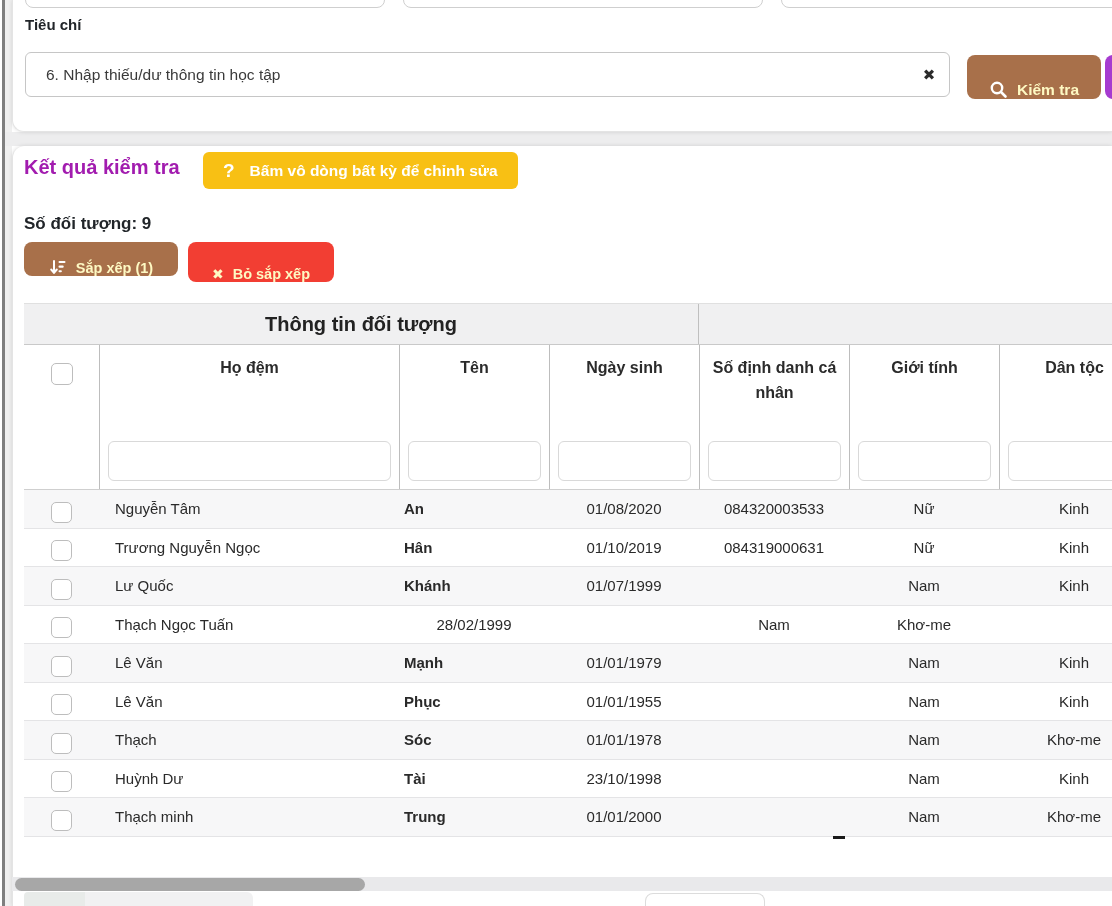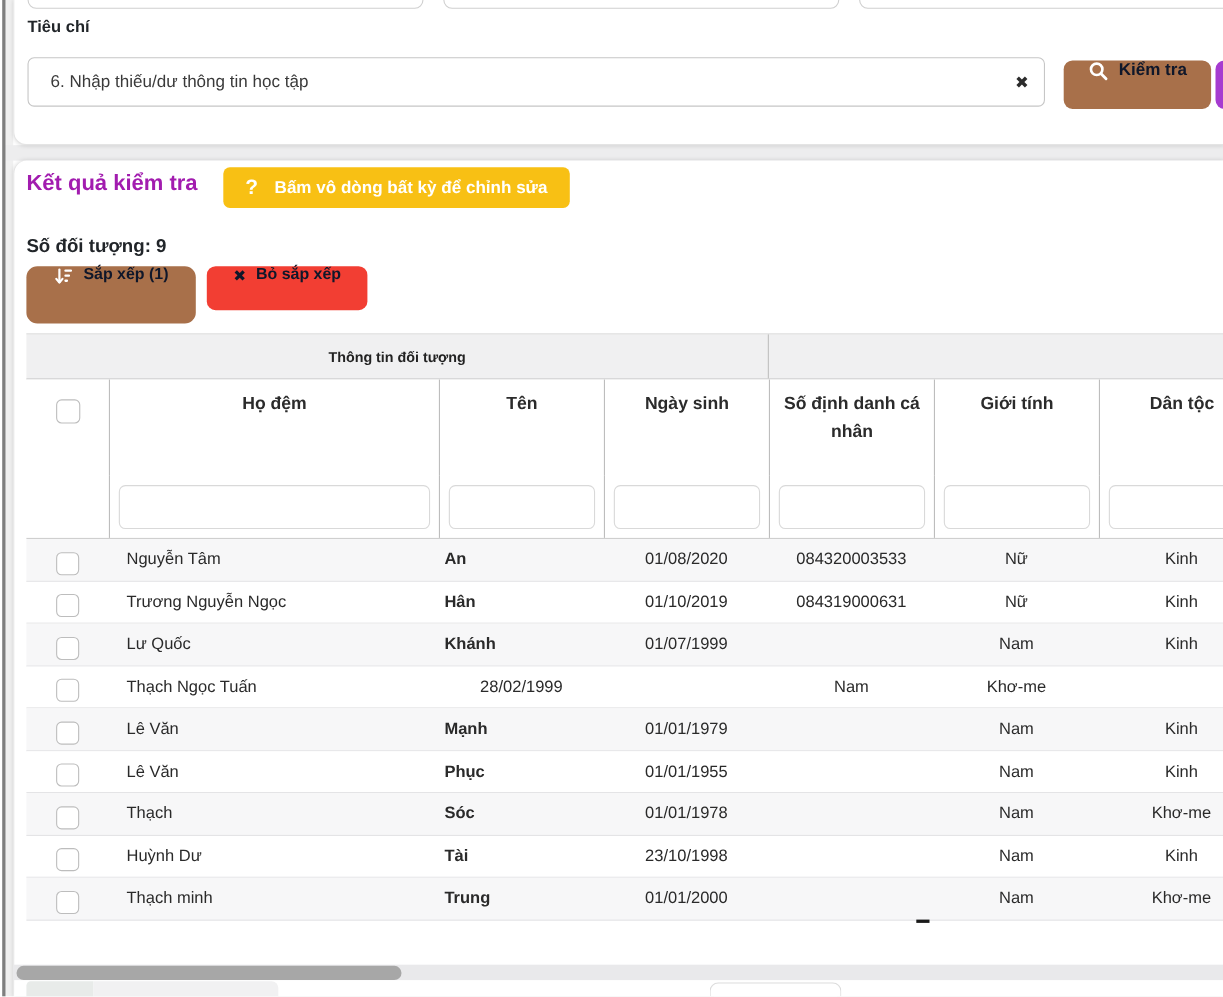--- a/index.html
+++ b/index.html
@@ -24,40 +24,40 @@
 
   .z2 { z-index:2; }
   .section-label { font-size:15px; font-weight:bold; color:#212529; }
 
   .criteria-input { left:25px; top:52px; width:925px; height:45px; border:1px solid #c6c6c6; border-radius:6px;
     background:#fff; display:flex; align-items:center; }
   .criteria-input input { flex:1; border:none; outline:none; font:15.5px "Liberation Sans","DejaVu Sans",sans-serif;
     color:#3a3a3a; padding-left:20px; background:transparent; }
   .clear-x { width:40px; text-align:center; font-size:15px; font-weight:bold; color:#2b2b2b; cursor:pointer; }
 
-  .btn { display:inline-flex; align-items:flex-start; justify-content:center; gap:9px; color:#0f172a; font-weight:bold;
+  .btn { display:inline-flex; align-items:flex-end; justify-content:center; gap:9px; color:#fef9c3; font-weight:bold;
     border:none; border-radius:8px; cursor:pointer; font-family:inherit; }
   .btn-check { left:967px; top:55px; width:134px; height:44px; background:#a8704a; font-size:15.5px; }
   .btn-purple { left:1105px; top:55px; width:30px; height:44px; background:#a63bd0; }
-  .btn-sort { left:24px; top:242px; width:154px; height:52px; background:#a8704a; font-size:14.5px;border-radius:10px; }
+  .btn-sort { left:24px; top:242px; width:154px; height:34px; background:#a8704a; font-size:14.5px; }
   .btn-unsort { left:188px; top:242px; width:146px; height:40px; background:#f23e33; font-size:14.5px; }
   .btn .xglyph { font-size:14px; }
 
   .results-title { left:24px; top:156px; font-size:20px; font-weight:bold; color:#a21caf; }
   .hint-badge { left:203px; top:152px; height:37px; display:inline-flex; align-items:center; gap:15px;
     padding:0 20px; background:#f8c014; border-radius:6px; color:#fff; font-weight:bold; }
   .hint-badge .q { font-size:19px; }
   .hint-badge .t { font-size:15.5px; }
   .count-label { left:24px; top:214px; font-size:17px; font-weight:bold; color:#212529; }
 
   
   .table { left:24px; top:303px; width:1125px; z-index:2; }
   .t-group { display:flex; height:42px; background:#f0f0f1; border-top:1px solid #e0e0e0; border-bottom:1px solid #c9c9c9; }
   .t-group .g1 { width:675px; display:flex; align-items:center; justify-content:center;
-    font-size:13px; font-weight:bold; color:#222; border-right:1px solid #bfbfbf;text-align:right; }
+    font-size:20px; font-weight:bold; color:#222; border-right:1px solid #bfbfbf;text-align:right; }
   .t-group .g2 { width:450px; }
   .row { display:flex; }
   .w0{width:75px;} .w1{width:300px;} .wc{width:150px;}
   .t-head { height:87px; background:#fff; }
   .t-head .hc { display:flex; justify-content:center; align-items:flex-start; padding-top:11px;
     font-size:16px; font-weight:bold; color:#2b2b2b; text-align:center; line-height:1.55; }
   .t-head .hc + .hc, .t-filter .fc + .fc { border-left:1px solid #bdbdbd; }
   .t-filter { height:58px; border-bottom:1px solid #cfcfcf; }
   .t-filter input { display:block; width:calc(100% - 16px); height:40px; margin:9px 8px;
     border:1px solid #d9d9d9; border-radius:6px; outline:none; background:#fff;

